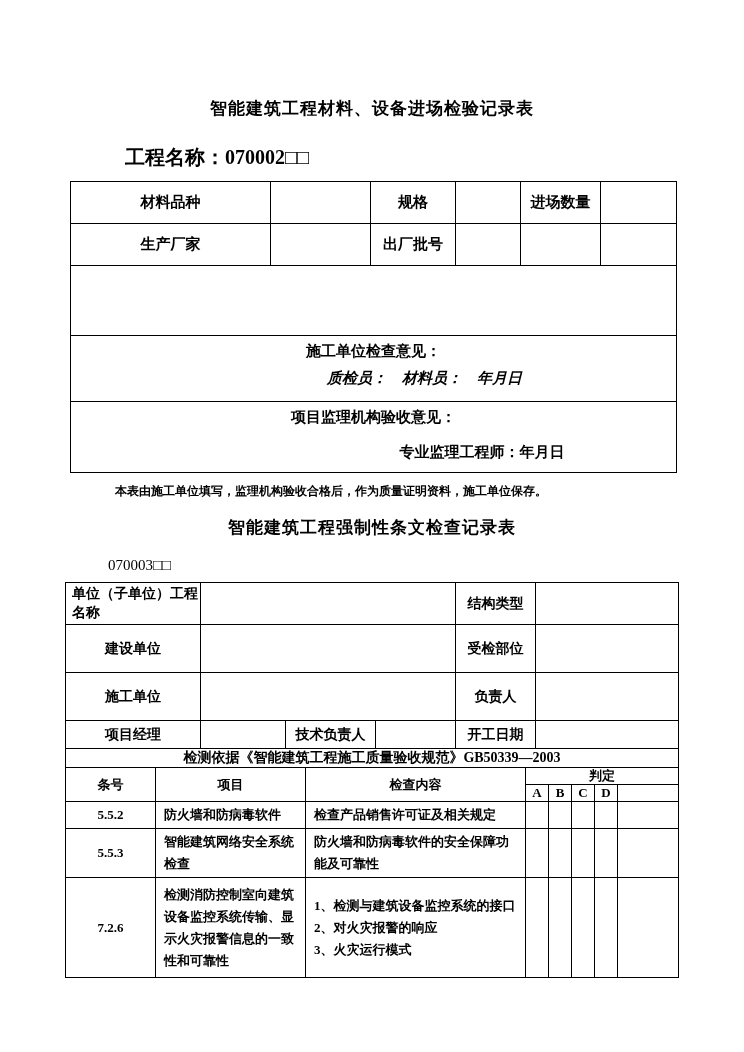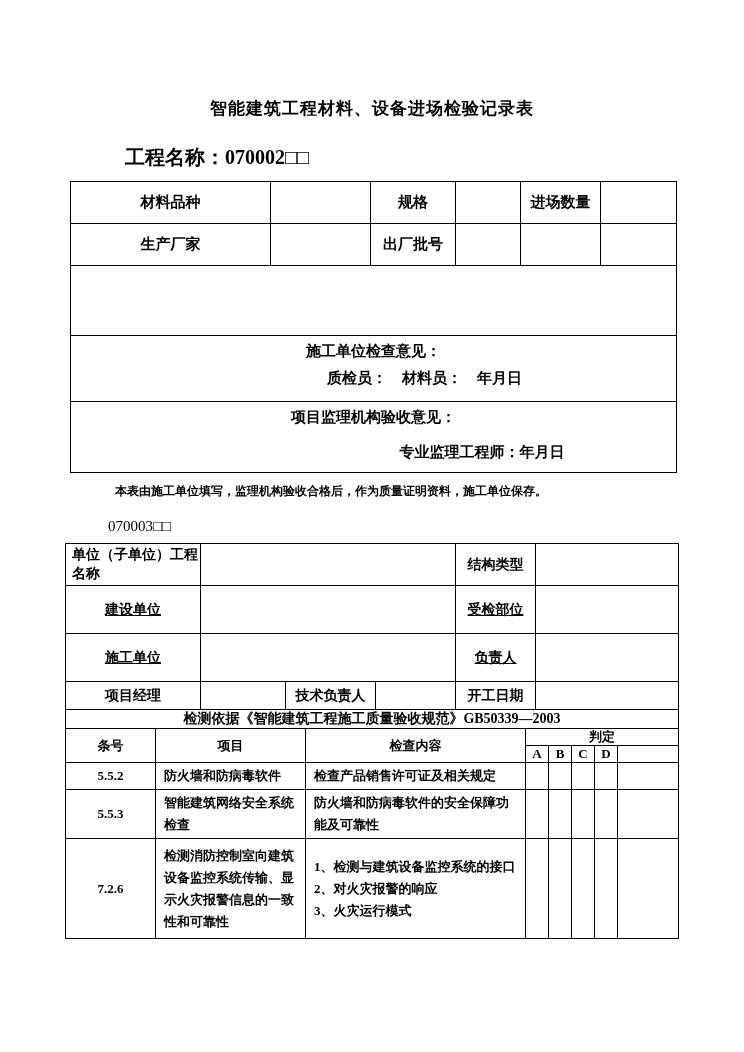--- a/index.html
+++ b/index.html
@@ -19,27 +19,27 @@
   td { border:1px solid #000; font-weight:bold; vertical-align:middle; overflow:hidden; }
   .c { text-align:center; }
   .l { text-align:left; padding:2px 8px; }
 
   
   .t1 { width:606px; margin:10px 0 0 70px; }
   .t1 td { font-size:15px; }
   .r38 { height:38px; } .r42 { height:42px; } .r70 { height:70px; }
   .r66 { height:66px; } .r71 { height:71px; }
   .opinion { vertical-align:top; text-align:center; padding:6px 8px; font-size:15px; }
-  .sign1 { margin:8px 0 0 102px; }
+  .sign1 { margin:8px 0 0 102px;font-style:italic; }
   .sign2 { margin:16px 0 0 217px; }
 
   
   .t2a { width:613px; margin:8px 0 0 65px; }
   .t2a td { font-size:14px; }
-  .r42b { height:42px; } .r31 { height:48px;text-decoration:underline; } .r28 { height:28px; } .r29 { height:17px; }
+  .r42b { height:42px; } .r31 { height:48px; } .r28 { height:28px; } .r29 { height:17px; }
   .unit-label { text-align:left; padding:1px 2px 1px 6px; line-height:1.35; }
   .basis { font-size:13px; text-align:center; }
 
   
   .t2b { width:613px; margin:-1px 0 0 65px; }
   .t2b td { font-size:13px; }
   .r17 { height:17px; } .r22 { height:22px; } .r40 { height:40px; } .r100 { height:100px; }
   .hc { font-size:12px; text-align:center; line-height:1.2; }
   .grade { font-size:12px; text-align:center; line-height:1.1; }
   .t2b .l { line-height:1.7; }
@@ -93,20 +93,21 @@
       <td colspan="6" class="opinion">
         <div>项目监理机构验收意见：</div>
         <div class="sign2">专业监理工程师：年月日</div>
       </td>
     </tr>
   </tbody>
     </table>
 
   <div class="note">本表由施工单位填写，监理机构验收合格后，作为质量证明资料，施工单位保存。</div>
 
+  <div class="title2">智能建筑工程强制性条文检查记录表</div>
   <div class="code-line">070003□□</div>
 
   <table class="t2a">
     <colgroup>
       <col style="width:135px">
         <col style="width:85px">
         <col style="width:90px">
       <col style="width:80px">
         <col style="width:80px">
         <col style="width:143px">

